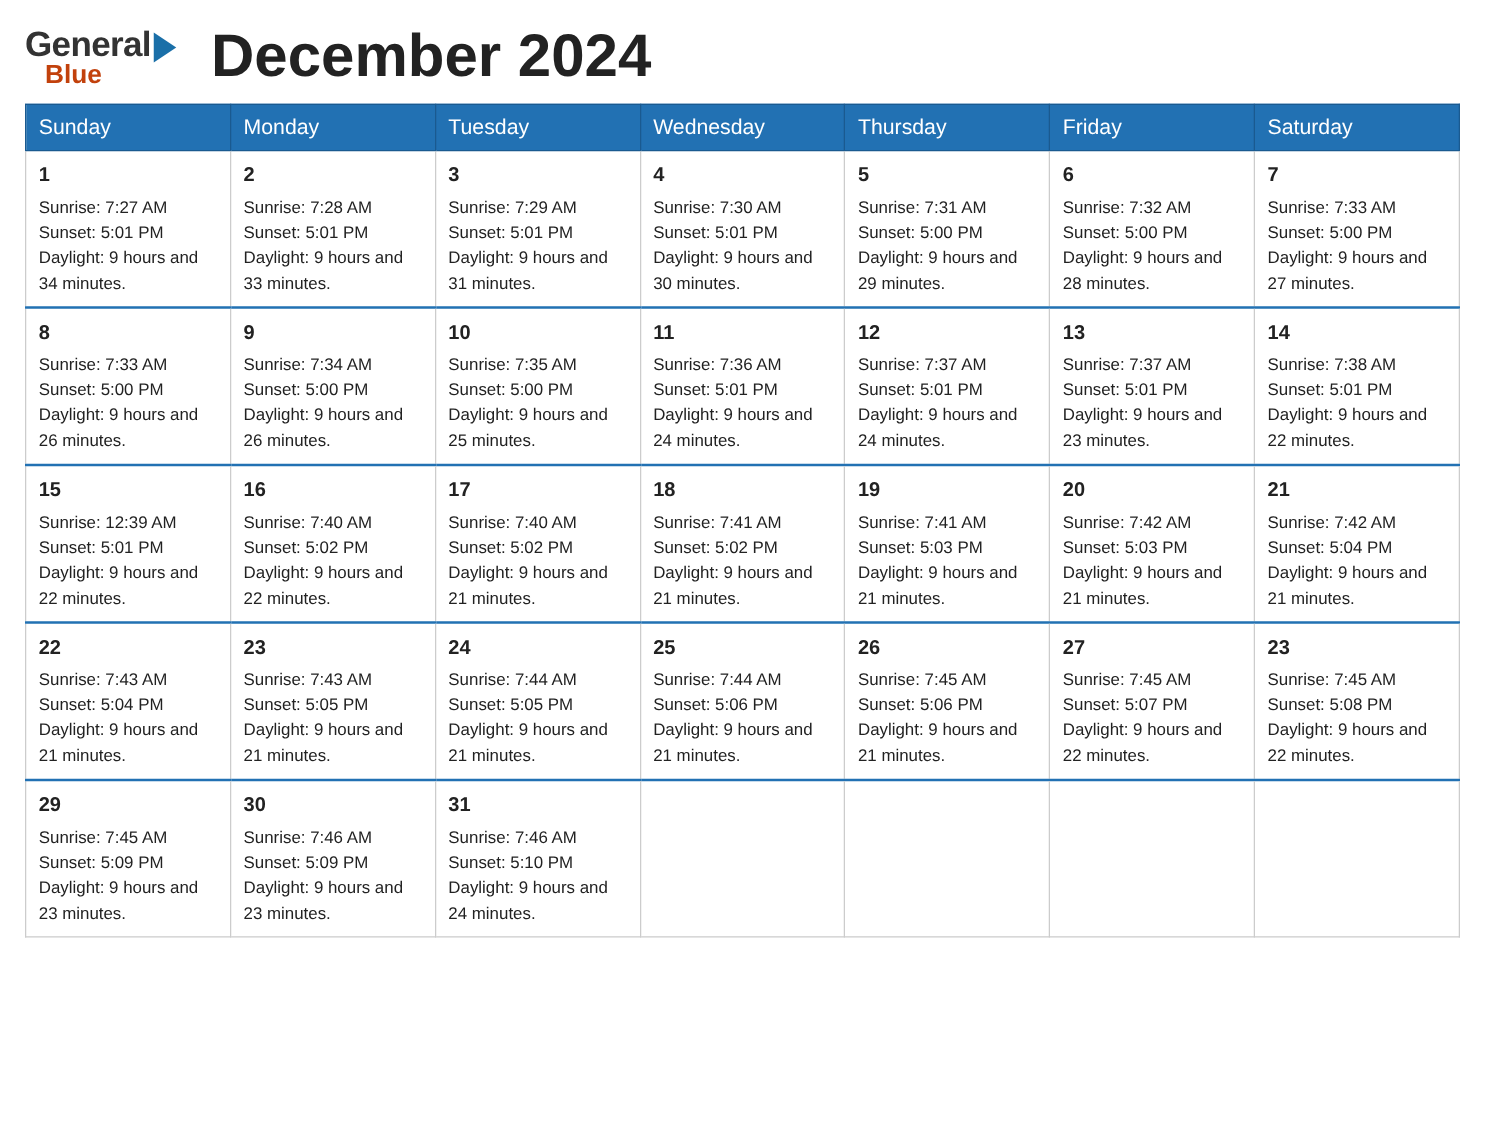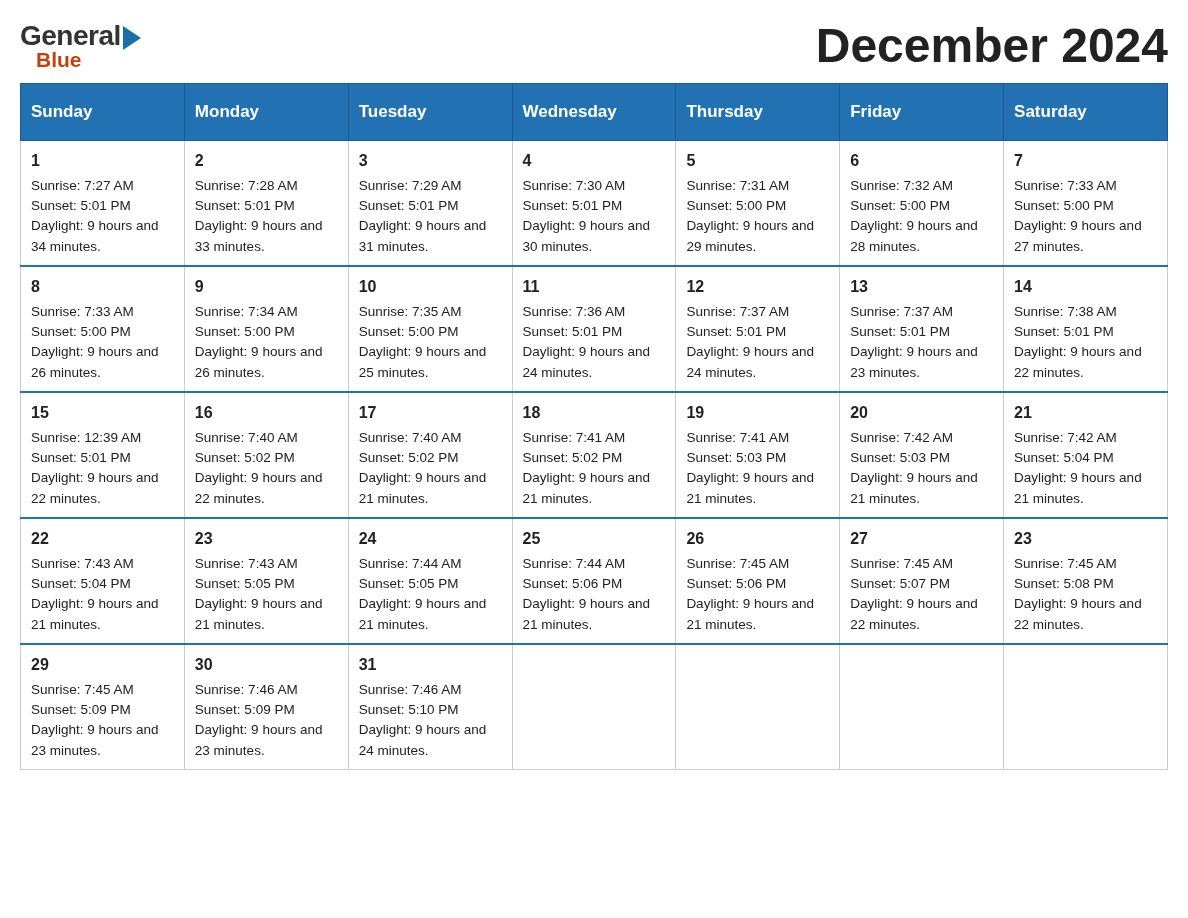--- a/index.html
+++ b/index.html
@@ -5,23 +5,23 @@
     * { box-sizing: border-box; margin: 0; padding: 0; }
     body {
       font-family: Arial, sans-serif;
       background: #fff;
       padding: 20px;
       width: 1188px;
       min-height: 918px;
     }
     .header {
       display: flex;
-      justify-content: space-between;
       align-items: flex-start;
       margin-bottom: 10px;
+      gap: 28px;
     }
     .logo {
       display: flex;
       flex-direction: column;
       align-items: flex-start;
     }
     .logo-top {
       display: flex;
       align-items: center;
     }
@@ -63,22 +63,22 @@
     }
     table {
       width: 100%;
       border-collapse: collapse;
       margin-top: 10px;
     }
     thead tr th {
       background-color: #2271b3;
       color: #fff;
       font-size: 17px;
-      font-weight: bold;
-      padding: 18px 10px;
+      font-weight: normal;
+      padding: 8px 10px;
       text-align: left;
       border: 1px solid #1a5a90;
     }
     tbody tr td {
       vertical-align: top;
       padding: 8px 10px;
       font-size: 13.5px;
       color: #222;
       border: 1px solid #ccc;
       width: 14.28%;

